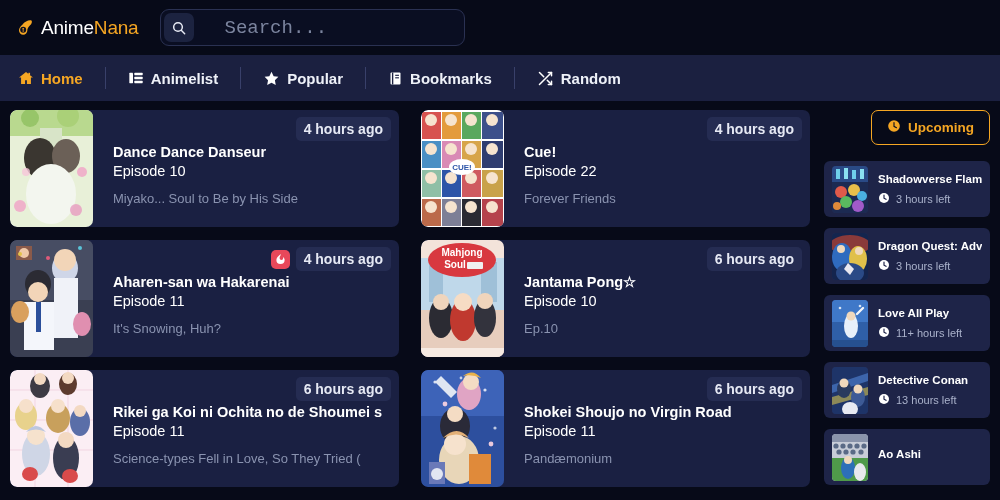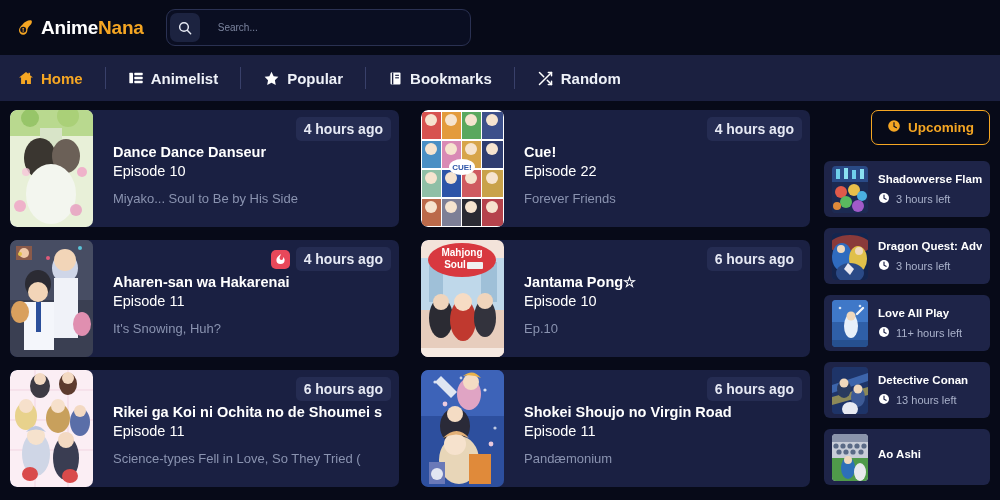--- a/index.html
+++ b/index.html
@@ -21,21 +21,21 @@
   .logo {
     display: flex;
     align-items: center;
     gap: 7px;
     margin-right: 22px;
     cursor: pointer;
   }
   .logo-icon { width: 20px; height: 20px; display: block; }
   .logo-text {
     font-size: 19px;
-    font-weight: bold;
+    font-weight: normal;
     letter-spacing: -0.2px;
     white-space: nowrap;
   }
   .logo-anime { color: #ffffff; }
   .logo-nana { color: #f5a623; }
 
   .searchbar {
     width: 305px;
     height: 37px;
     border: 1px solid #2a3152;
@@ -55,23 +55,23 @@
     flex: none;
     cursor: pointer;
   }
   .search-btn svg { display:block; }
   .search-input {
     flex: 1;
     border: none;
     outline: none;
     background: transparent;
     color: #c8cde0;
-    font-size: 10px;
-    padding-left: 18px;
-    font-family: Liberation Sans, sans-serif;
+    font-size: 19px;
+    padding-left: 30px;
+    font-family: Liberation Mono, monospace;
   }
   .search-input::placeholder { color: #7b849e; }
 
   
   .nav {
     height: 46px;
     background: #1b2040;
     display: flex;
     align-items: center;
     padding-left: 18px;

